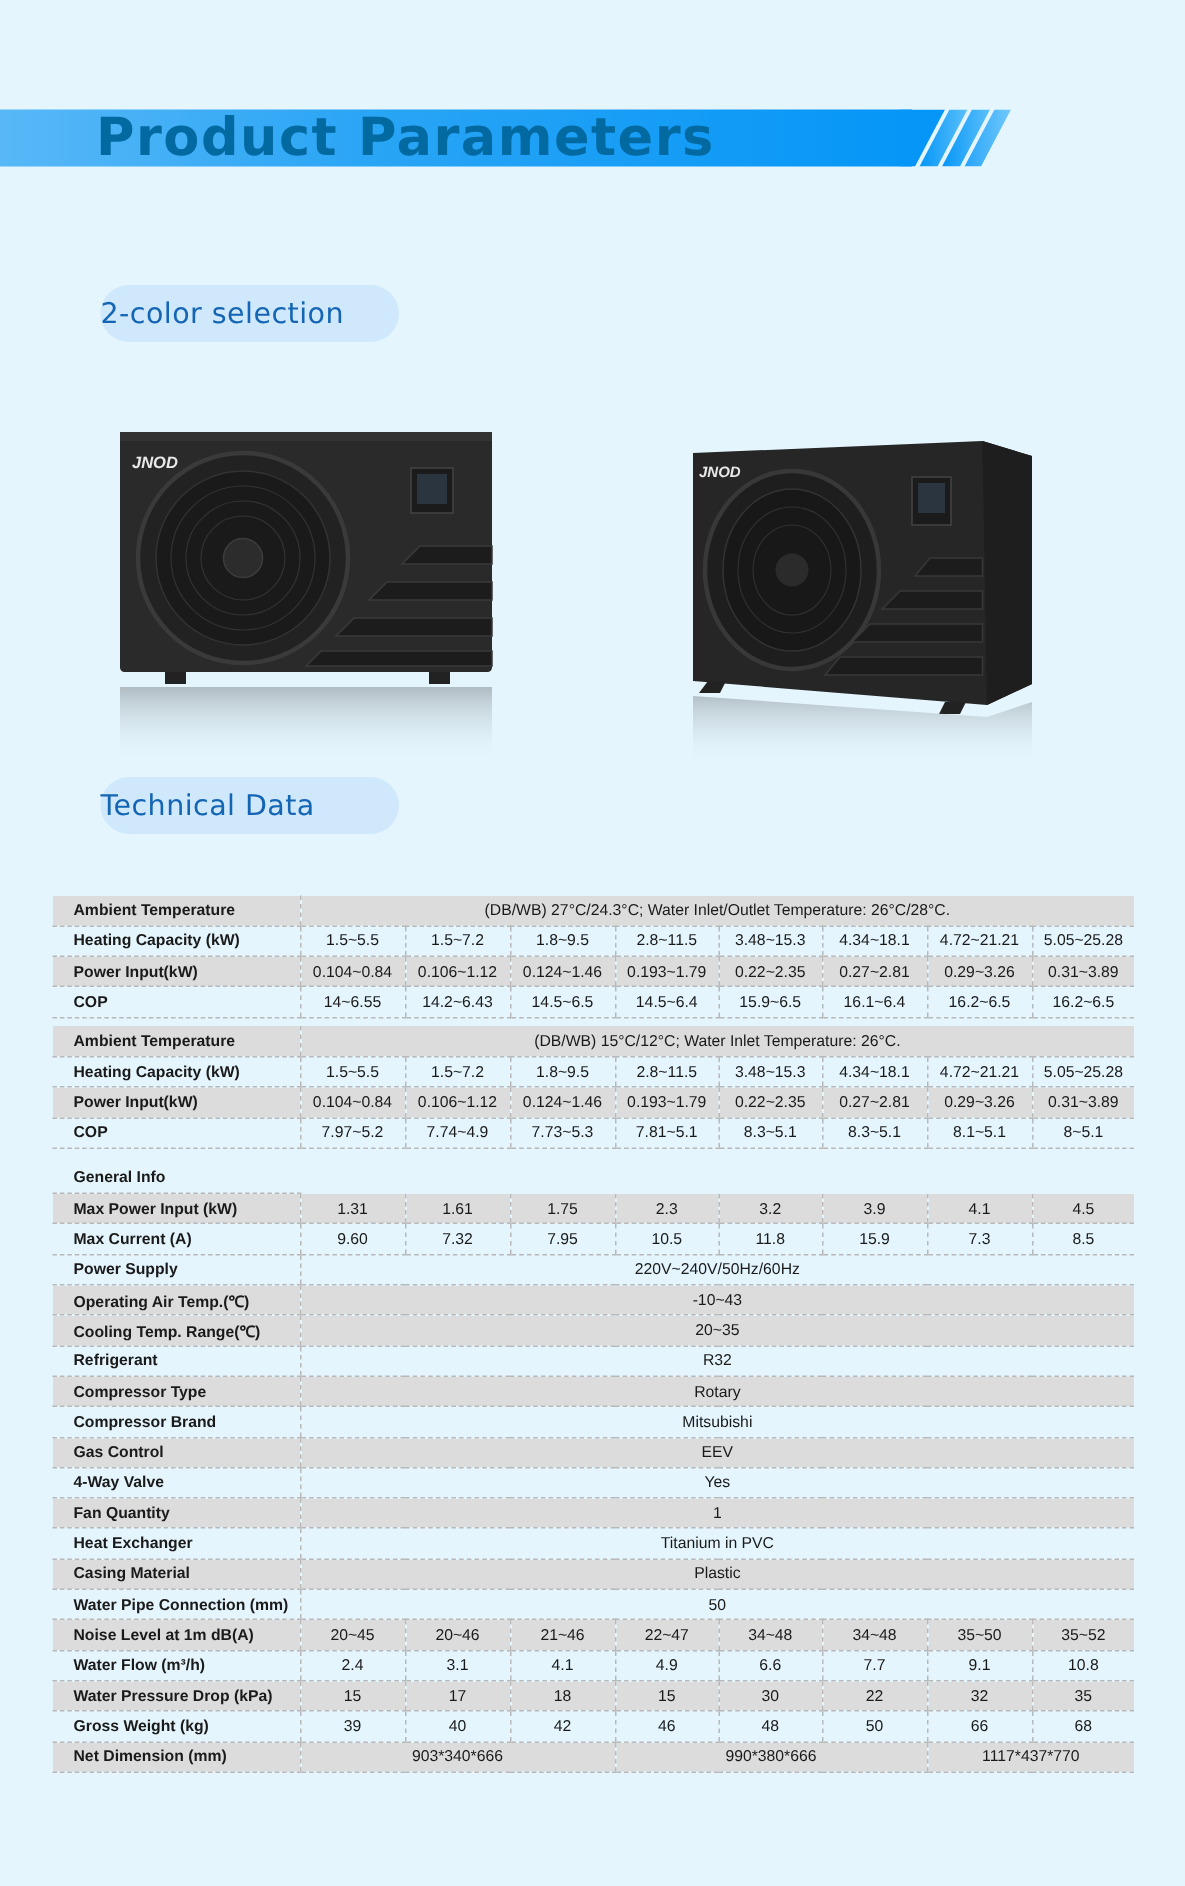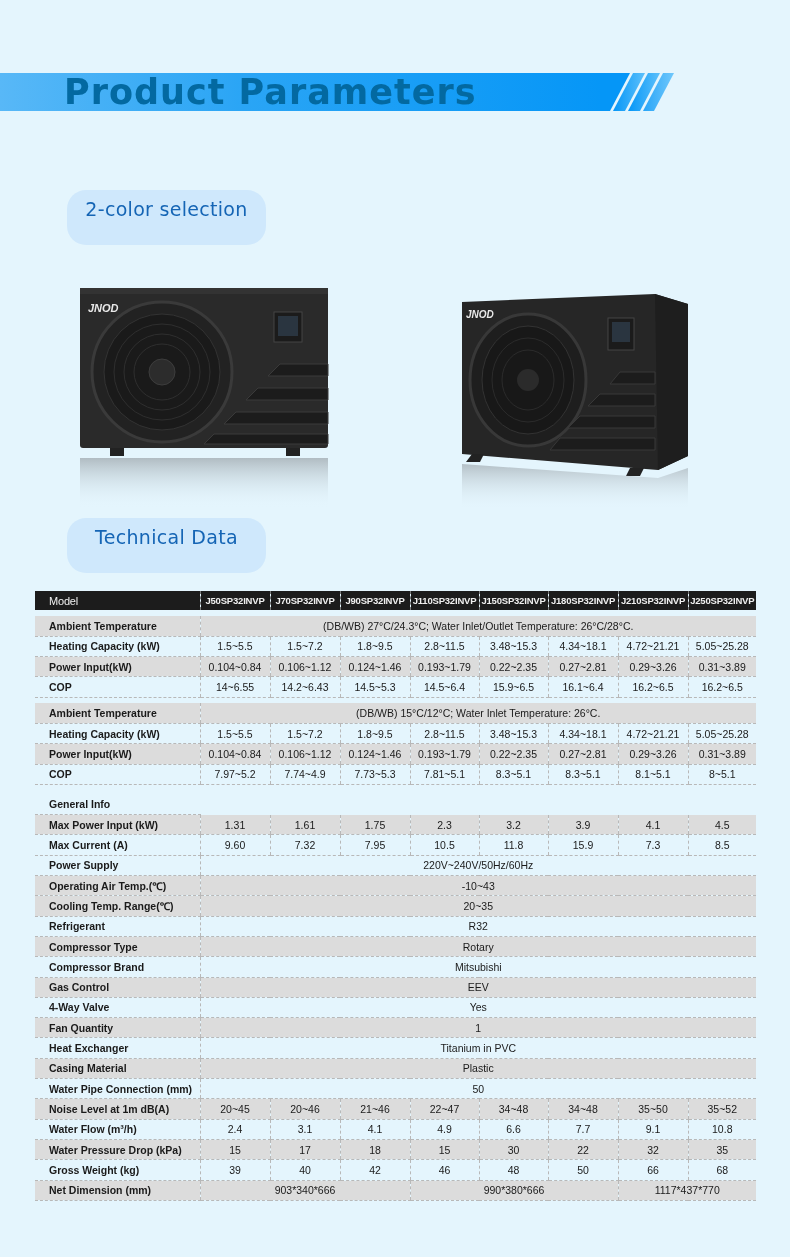--- a/index.html
+++ b/index.html
@@ -13,23 +13,23 @@
     position: absolute; left: 0; top: 73px; width: 608px; height: 38px;
     background: linear-gradient(90deg, #58b8f7 0%, #2aa5f5 40%, #0596f7 100%);
   }
   .banner-title {
     position: absolute; left: 64px; top: 72px; height: 40px; line-height: 40px;
     color: #0369a1; font-weight: bold; font-size: 35px; letter-spacing: 1px;
     font-family: "DejaVu Sans", sans-serif;
   }
   .stripes { position: absolute; left: 600px; top: 73px; width: 80px; height: 38px; }
   .pill {
-    position: absolute; left: 67px; width: 199px; height: 55px; border-radius: 19px;
+    position: absolute; left: 67px; width: 199px; height: 38px; border-radius: 19px;
     background: #cfe8fc; color: #1565b5; font-size: 19px; line-height: 38px;
-    text-align: center; font-family: "DejaVu Sans", sans-serif; letter-spacing: 0.3px;
+    font-family: "DejaVu Sans", sans-serif; letter-spacing: 0.3px;
   }
   .pill.p1 { top: 190px; }
   .pill.p2 { top: 518px; }
   .product { position: absolute; }
   .product.a { left: 70px; top: 280px; width: 270px; height: 230px; }
   .product.b { left: 450px; top: 280px; width: 250px; height: 230px; }
 
   table.spec {
     position: absolute; left: 35px; top: 591px; width: 721px;
     border-collapse: collapse; table-layout: fixed;
@@ -134,31 +134,20 @@
       <col style="width:70px">
       <col style="width:70px">
       <col style="width:70px">
       <col style="width:69px">
       <col style="width:69px">
       <col style="width:70px">
       <col style="width:70px">
       <col style="width:68px">
   </colgroup>
   <tbody id="spec-body">
-      <tr class="hdr">
-        <td class="lbl">Model</td>
-        <td>J50SP32INVP</td>
-        <td>J70SP32INVP</td>
-        <td>J90SP32INVP</td>
-        <td>J110SP32INVP</td>
-        <td>J150SP32INVP</td>
-        <td>J180SP32INVP</td>
-        <td>J210SP32INVP</td>
-        <td>J250SP32INVP</td>
-      </tr>
       <tr class="gap">
         <td colspan="9"></td>
       </tr>
       <tr class="g">
         <td class="lbl">Ambient Temperature</td>
         <td colspan="8">(DB/WB) 27°C/24.3°C; Water Inlet/Outlet Temperature: 26°C/28°C.</td>
       </tr>
       <tr class="w">
         <td class="lbl">Heating Capacity (kW)</td>
         <td>1.5~5.5</td>
@@ -178,21 +167,21 @@
         <td>0.193~1.79</td>
         <td>0.22~2.35</td>
         <td>0.27~2.81</td>
         <td>0.29~3.26</td>
         <td>0.31~3.89</td>
       </tr>
       <tr class="w">
         <td class="lbl">COP</td>
         <td>14~6.55</td>
         <td>14.2~6.43</td>
-        <td>14.5~5.3</td>
+        <td>14.5~6.5</td>
         <td>14.5~6.4</td>
         <td>15.9~6.5</td>
         <td>16.1~6.4</td>
         <td>16.2~6.5</td>
         <td>16.2~6.5</td>
       </tr>
       <tr class="gap">
         <td colspan="9"></td>
       </tr>
       <tr class="g">

